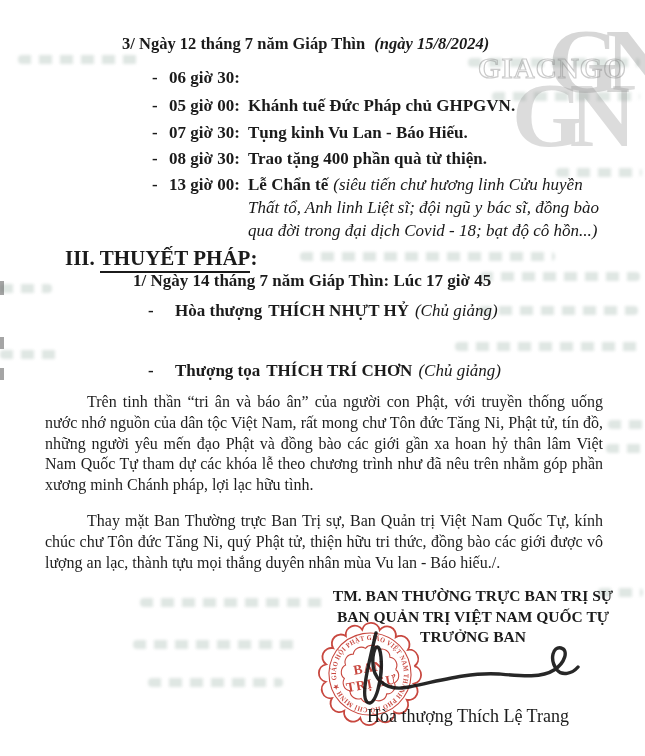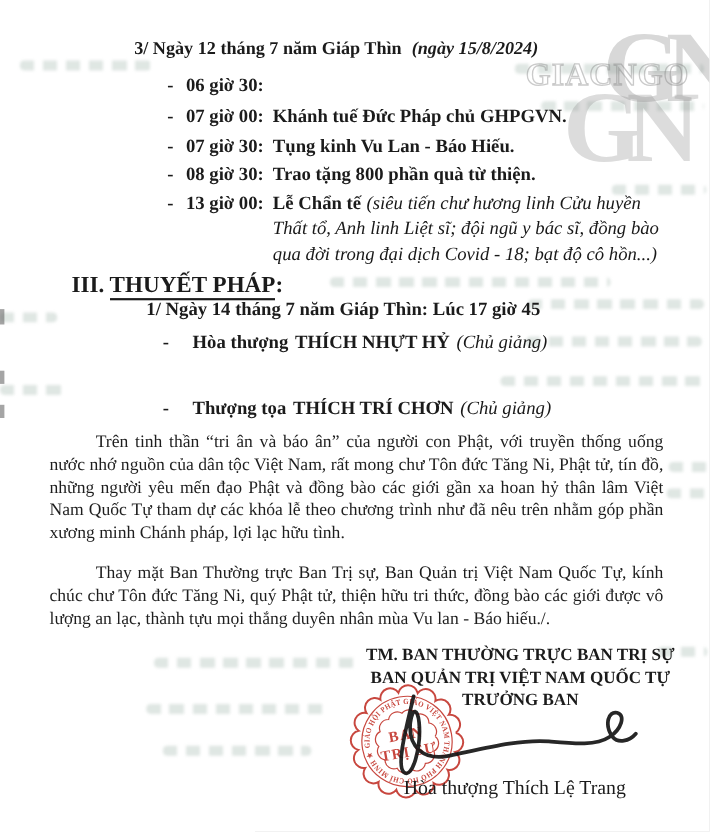--- a/index.html
+++ b/index.html
@@ -80,32 +80,32 @@
       <span class="b">3/ Ngày 12 tháng 7 năm Giáp Thìn</span>
       <span class="b i">(ngày 15/8/2024)</span>
     </div>
 
     <div class="abs sched" style="top:66px;">
       <span class="dash">-</span>
       <span class="time">06 giờ 30:</span>
     </div>
     <div class="abs sched" style="top:94px;">
       <span class="dash">-</span>
-      <span class="time">07 giờ 00:</span>
+      <span class="time">05 giờ 00:</span>
       <span class="desc">Khánh tuế Đức Pháp chủ GHPGVN.</span>
     </div>
     <div class="abs sched" style="top:121px;">
       <span class="dash">-</span>
       <span class="time">07 giờ 30:</span>
       <span class="desc">Tụng kinh Vu Lan - Báo Hiếu.</span>
     </div>
     <div class="abs sched" style="top:147px;">
       <span class="dash">-</span>
       <span class="time">08 giờ 30:</span>
-      <span class="desc">Trao tặng 800 phần quà từ thiện.</span>
+      <span class="desc">Trao tặng 400 phần quà từ thiện.</span>
     </div>
     <div class="abs sched" style="top:173px;">
       <span class="dash">-</span>
       <span class="time">13 giờ 00:</span>
       <span class="desc"><span>Lễ Chẩn tế</span><span class="note">(siêu tiến chư hương linh Cửu huyền Thất tổ, Anh linh Liệt sĩ; đội ngũ y bác sĩ, đồng bào qua đời trong đại dịch Covid - 18; bạt độ cô hồn...)</span></span>
     </div>
 
     <div class="abs sec-heading">
       <span>III.</span>
       <span class="u">THUYẾT PHÁP</span><span>:</span>

